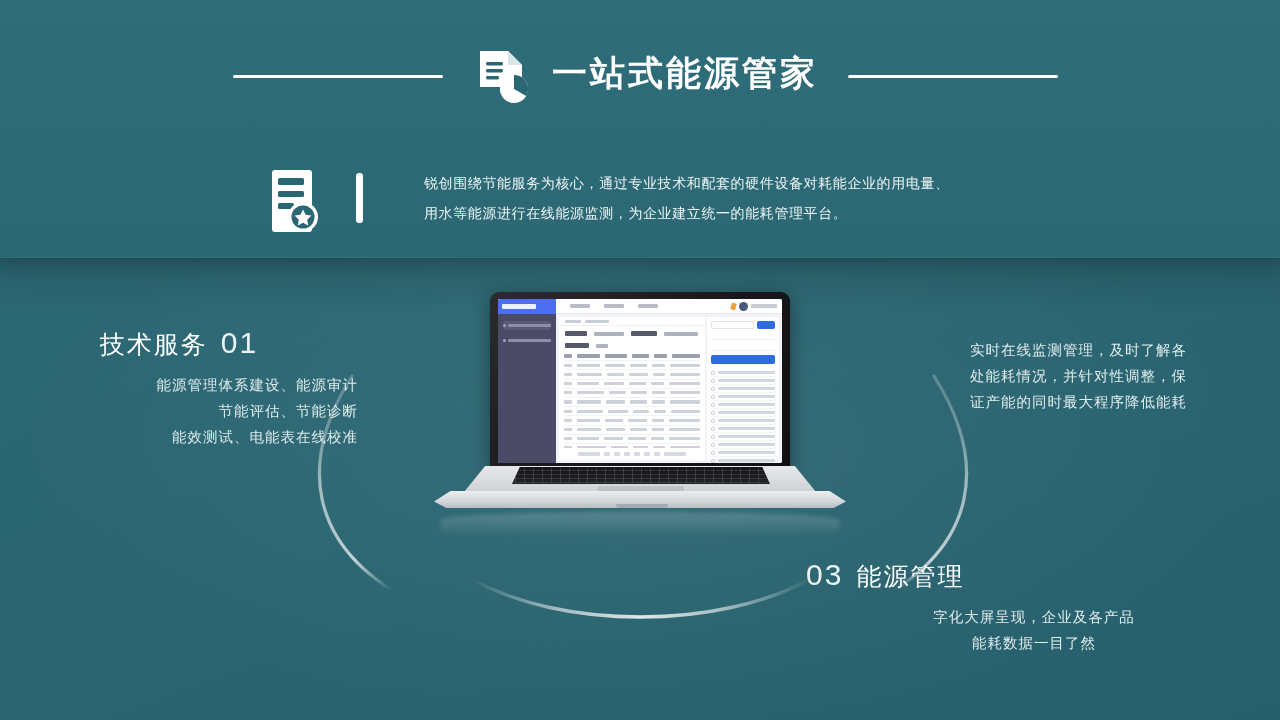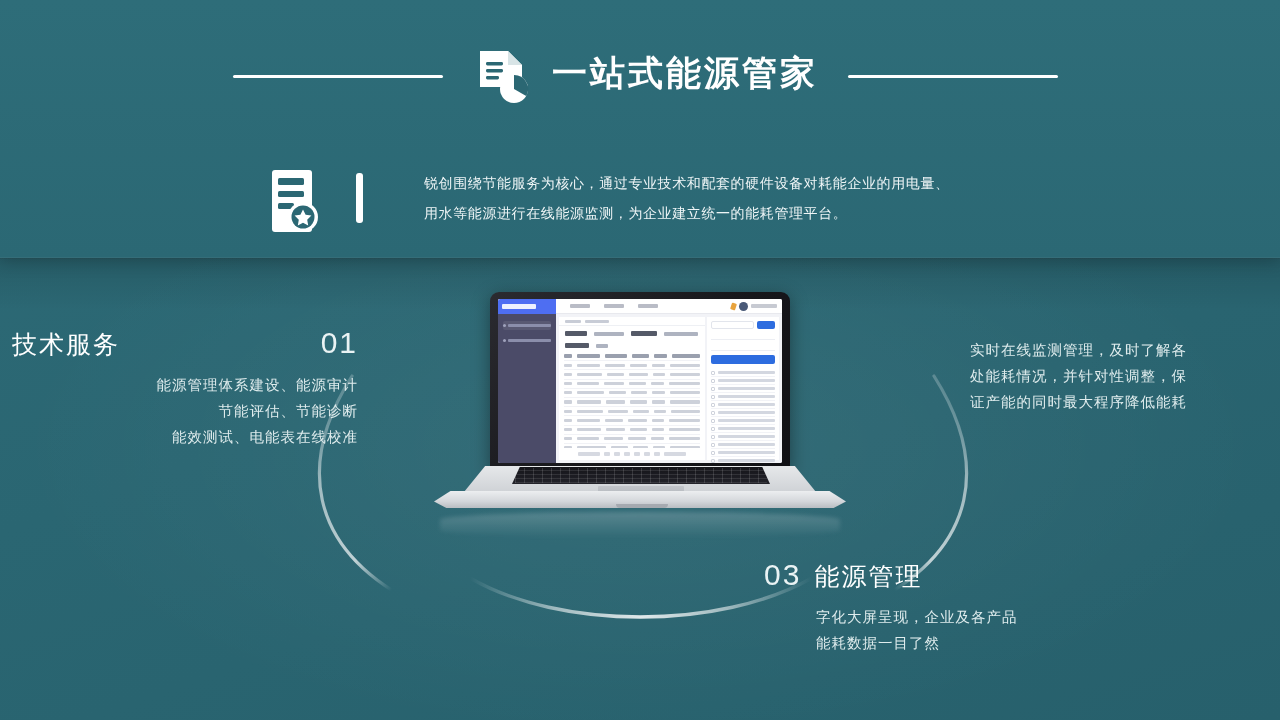--- a/index.html
+++ b/index.html
@@ -176,26 +176,26 @@
   .feat .ttl .name { font-size:25px; color:#ffffff; letter-spacing:2px; }
   .feat .ttl .num  { font-size:30px; color:#eaf3f4; letter-spacing:2px; font-weight:400;
                      font-family:"Liberation Sans", sans-serif; }
   .feat .desc {
     margin-top:11px; color:#dfeced; font-size:14.5px; line-height:26px; letter-spacing:1px;
     font-family:"DejaVu Sans","Liberation Sans",sans-serif;
   }
   .feat .desc div { white-space:nowrap; }
 
   #feat-01 { left:0px;   top:326px; width:390px; text-align:right; padding-right:32px; }
-  #feat-01 .ttl { justify-content:space-between;margin-left:12px; }
+  #feat-01 .ttl { justify-content:center; }
   #feat-04 { left:900px; top:326px; width:380px; text-align:left;  padding-left:18px; }
   #feat-04 .ttl { justify-content:flex-start; }
   #feat-02 { left:0px;   top:558px; width:510px; text-align:right; padding-right:62px; }
   #feat-02 .ttl { justify-content:flex-end; }
-  #feat-03 { left:748px; top:558px; width:420px; text-align:left;  padding-left:16px; }
+  #feat-03 { left:790px; top:558px; width:420px; text-align:center;  padding-left:16px; }
   #feat-03 .ttl { justify-content:flex-start; }
   #feat-03 .desc, #feat-04 .desc { margin-left:52px; }
 </style>
 </head>
 <body>
 
 <div id="stage">
 
   <div id="header-band"></div>
   <div id="lower-shade"></div>

